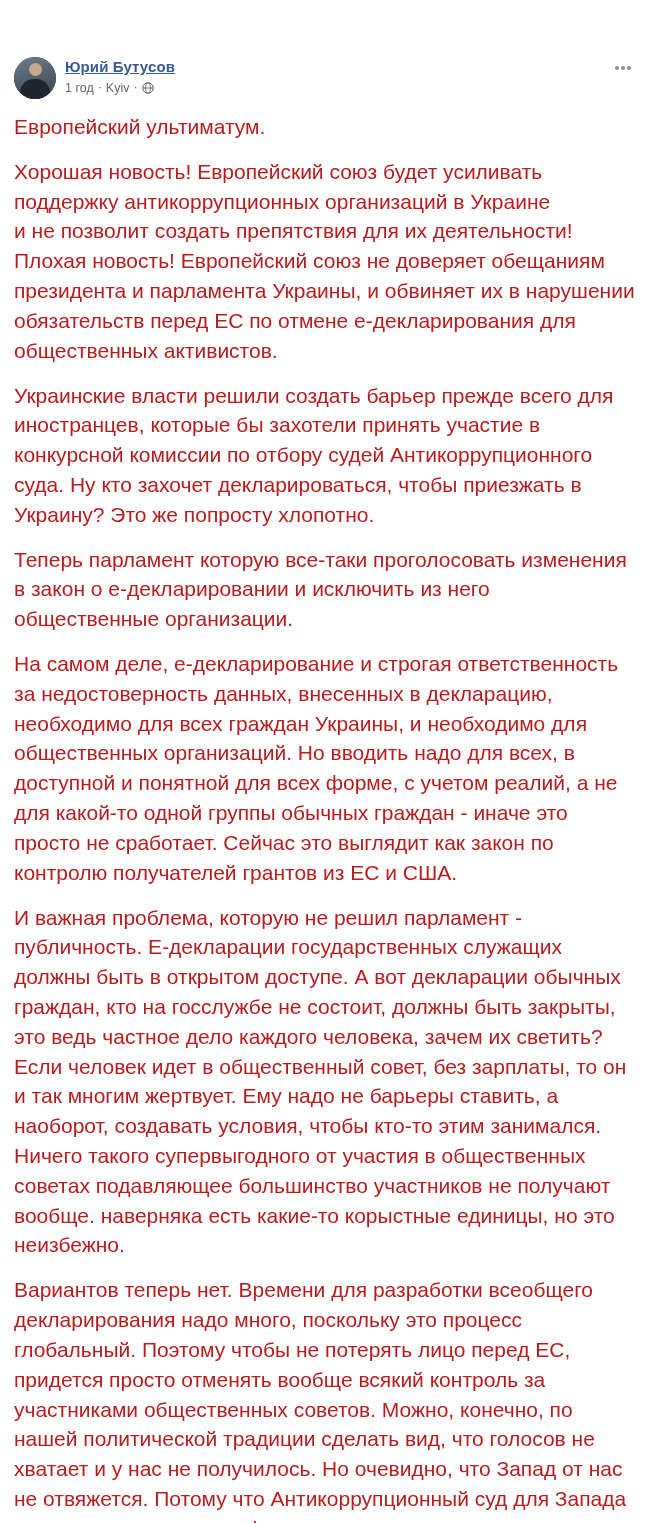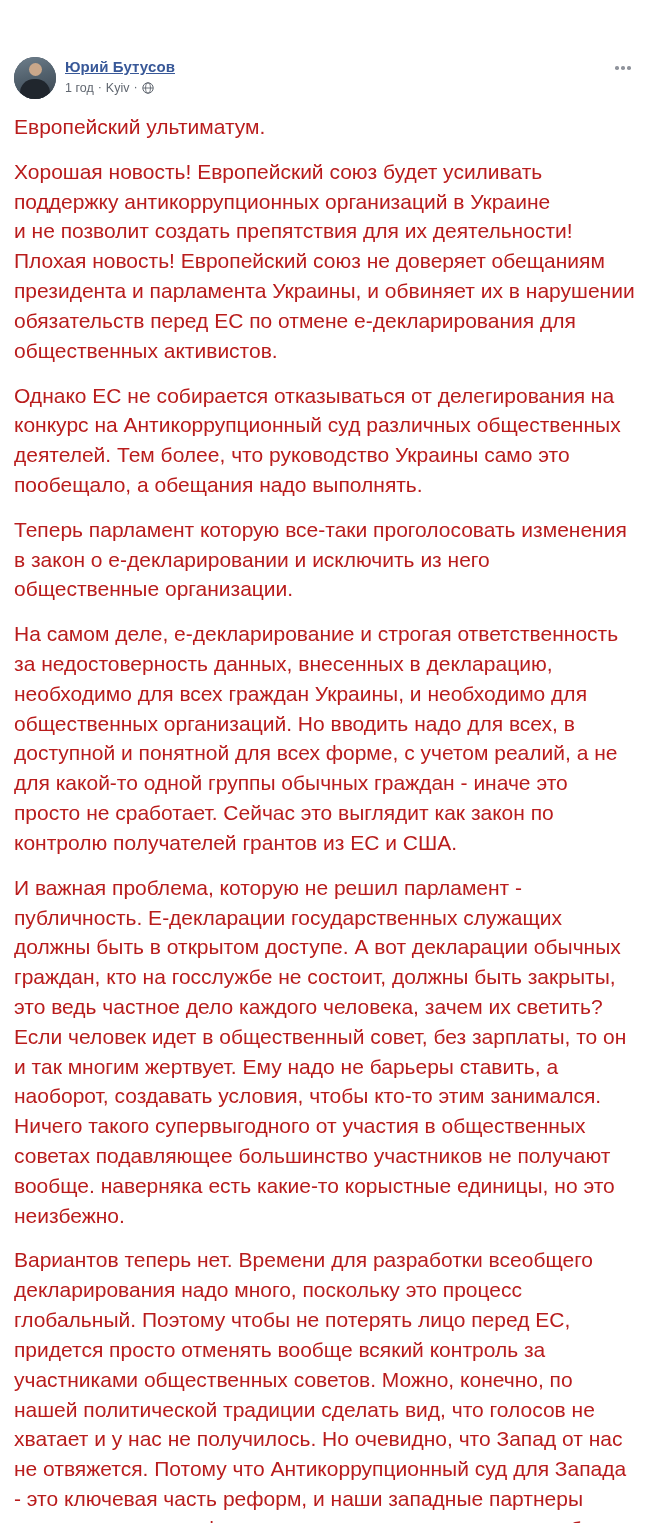--- a/index.html
+++ b/index.html
@@ -168,20 +168,20 @@
       <span></span>
     </div>
 
   </div>
 
   <div class="post-body">
     <p>Европейский ультиматум.</p>
     <p>Хорошая новость! Европейский союз будет усиливать поддержку антикоррупционных организаций в Украине
 и не позволит создать препятствия для их деятельности!
 Плохая новость! Европейский союз не доверяет обещаниям президента и парламента Украины, и обвиняет их в нарушении обязательств перед ЕС по отмене е-декларирования для общественных активистов.</p>
-    <p>Однако ЕС не собирается отказываться от делегирования на конкурс на Антикоррупционный суд различных общественных деятелей. Тем более, что руководство Украины само это пообещало, а обещания надо выполнять.</p>
+    <p>Украинские власти решили создать барьер прежде всего для иностранцев, которые бы захотели принять участие в конкурсной комиссии по отбору судей Антикоррупционного суда. Ну кто захочет декларироваться, чтобы приезжать в Украину? Это же попросту хлопотно.</p>
     <p>Теперь парламент которую все-таки проголосовать изменения в закон о е-декларировании и исключить из него общественные организации.</p>
     <p>На самом деле, е-декларирование и строгая ответственность за недостоверность данных, внесенных в декларацию, необходимо для всех граждан Украины, и необходимо для общественных организаций. Но вводить надо для всех, в доступной и понятной для всех форме, с учетом реалий, а не для какой-то одной группы обычных граждан - иначе это просто не сработает. Сейчас это выглядит как закон по контролю получателей грантов из ЕС и США.</p>
     <p>И важная проблема, которую не решил парламент - публичность. Е-декларации государственных служащих должны быть в открытом доступе. А вот декларации обычных граждан, кто на госслужбе не состоит, должны быть закрыты, это ведь частное дело каждого человека, зачем их светить? Если человек идет в общественный совет, без зарплаты, то он и так многим жертвует. Ему надо не барьеры ставить, а наоборот, создавать условия, чтобы кто-то этим занимался. Ничего такого супервыгодного от участия в общественных советах подавляющее большинство участников не получают вообще. наверняка есть какие-то корыстные единицы, но это неизбежно.</p>
     <p>Вариантов теперь нет. Времени для разработки всеобщего декларирования надо много, поскольку это процесс глобальный. Поэтому чтобы не потерять лицо перед ЕС, придется просто отменять вообще всякий контроль за участниками общественных советов. Можно, конечно, по нашей политической традиции сделать вид, что голосов не хватает и у нас не получилось. Но очевидно, что Запад от нас не отвяжется. Потому что Антикоррупционный суд для Запада - это ключевая часть реформ, и наши западные партнеры твердо намерены сформировать суд из понятных для себя людей, с понятным для себя гражданским контролем, которые умеют говорить "нет" если их кто-то о чем-то просит. Желание понятное и логичное. Если не выполнить? ЕС не ограничится одним заявлением и дипломатической вежливостью, а затем последует цепная реакция госдепа и МВФ, и вожделенный кредит МВФ снова будет перенесен на неопределенный срок. А кредит необходим, поскольку за 27 лет набрали уйму долгов, которые надо реструктурировать, то есть брать новые кредиты для погашения старых.</p>
   </div>
 
 </div>
 
 </body></html>

